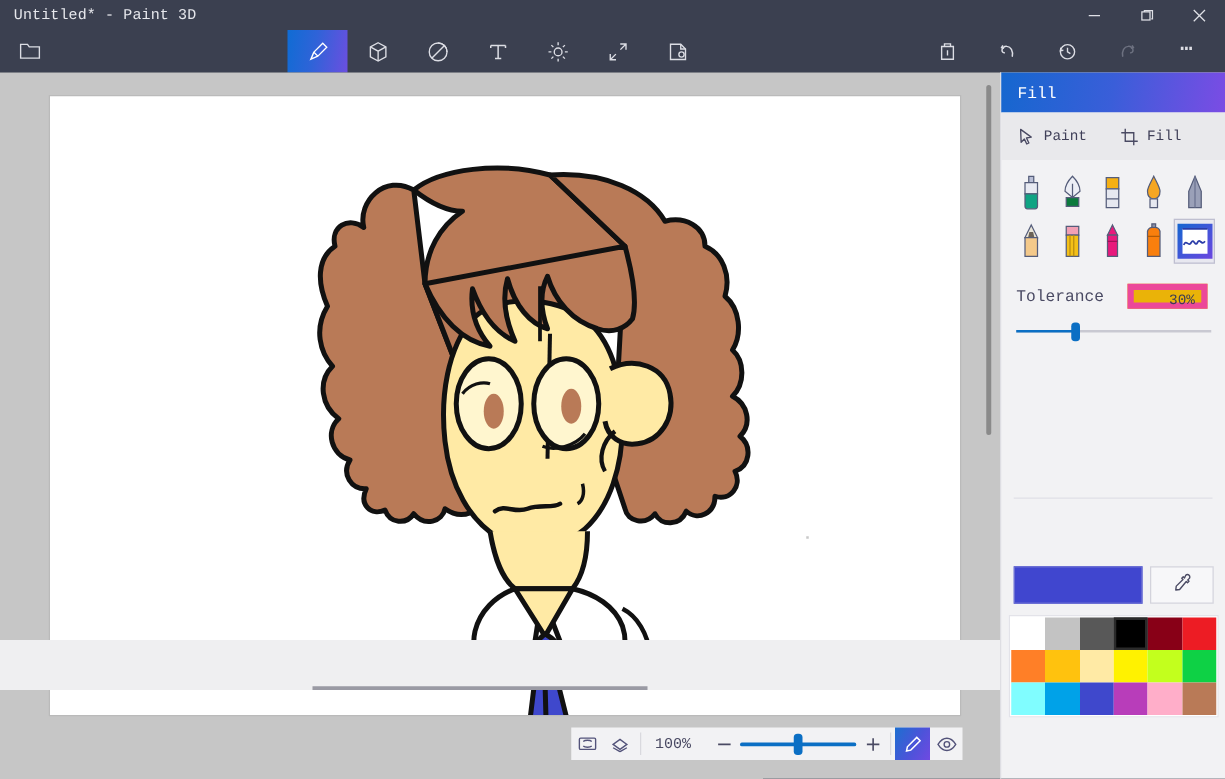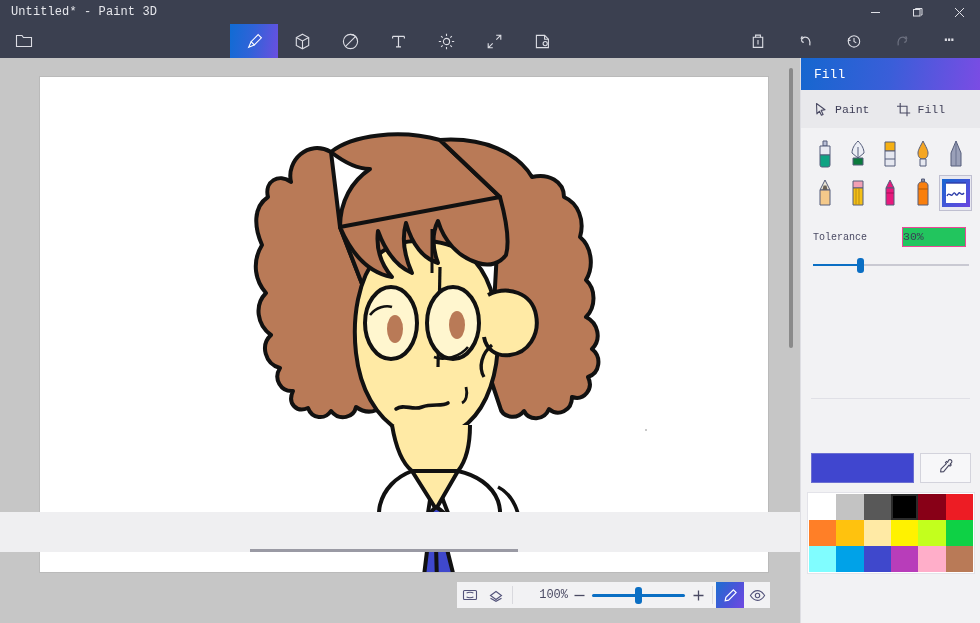--- a/index.html
+++ b/index.html
@@ -77,21 +77,21 @@
     position: absolute; left: 457px; top: 582px;
     display: flex; align-items: center; height: 26px;
     background: #f2f2f4;
   }
   .sg-btn {
     width: 26px; height: 26px; display: flex; align-items: center; justify-content: center;
     color: #53537a;
   }
   .sg-sep { width: 1px; height: 18px; background: #d9d9de; margin: 0 3px; }
   .zoom-label {
-    font-size: 12px; color: #4a4a63; width: 44px; text-align: right; margin-left: 8px;
+    font-size: 12px; color: #4a4a63; width: 44px; text-align: left; margin-left: 8px;
   }
   .zoom-minus, .zoom-plus {
     width: 22px; height: 22px; display: flex; align-items: center; justify-content: center;
     color: #4a4a63; font-size: 15px;
   }
   .zoom-track {
     position: relative; width: 93px; height: 22px; margin: 0 2px;
   }
   .zoom-track .line {
     position: absolute; left: 0; top: 10px; width: 93px; height: 3px;
@@ -138,24 +138,24 @@
   }
   .tool-cell.selected {
     background: #e8e8f0; border: 1px solid #bfbfd0;
   }
   .tool-cell svg { display: block; }
 
   .tolerance-row {
     display: flex; align-items: center; justify-content: space-between;
     padding: 16px 14px 0 12px;
   }
-  .tolerance-label { font-size: 10px; color: #4a4a63; }
+  .tolerance-label { font-size: 13px; color: #4a4a63; }
   .tolerance-box {
-    width: 64px; height: 20px; background: #22c55e; border: 1px solid #ec4899;
-    font-size: 11.5px; color: #3c3c55; text-align: left; line-height: 18px;
+    width: 64px; height: 20px; background: #eab308; border: 5px solid #ec4899;
+    font-size: 11.5px; color: #3c3c55; text-align: right; line-height: 18px;
     padding-right: 5px;
   }
   .tol-slider { position: relative; margin: 10px 12px 0 12px; height: 16px; }
   .tol-slider .rail { position: absolute; left: 0; top: 7px; width: 156px; height: 2px; background: #c9c9d2; }
   .tol-slider .fill { position: absolute; left: 0; top: 7px; width: 46px; height: 2px; background: #0b6fc4; }
   .tol-slider .knob { position: absolute; left: 43px; top: 1px; width: 7px; height: 15px; background: #0b6fc4; border-radius: 3px; }
 
   .panel-divider { position: absolute; left: 10px; right: 10px; top: 340px; height: 1px; background: #e0e0e6; }
 
   .finish-select {

